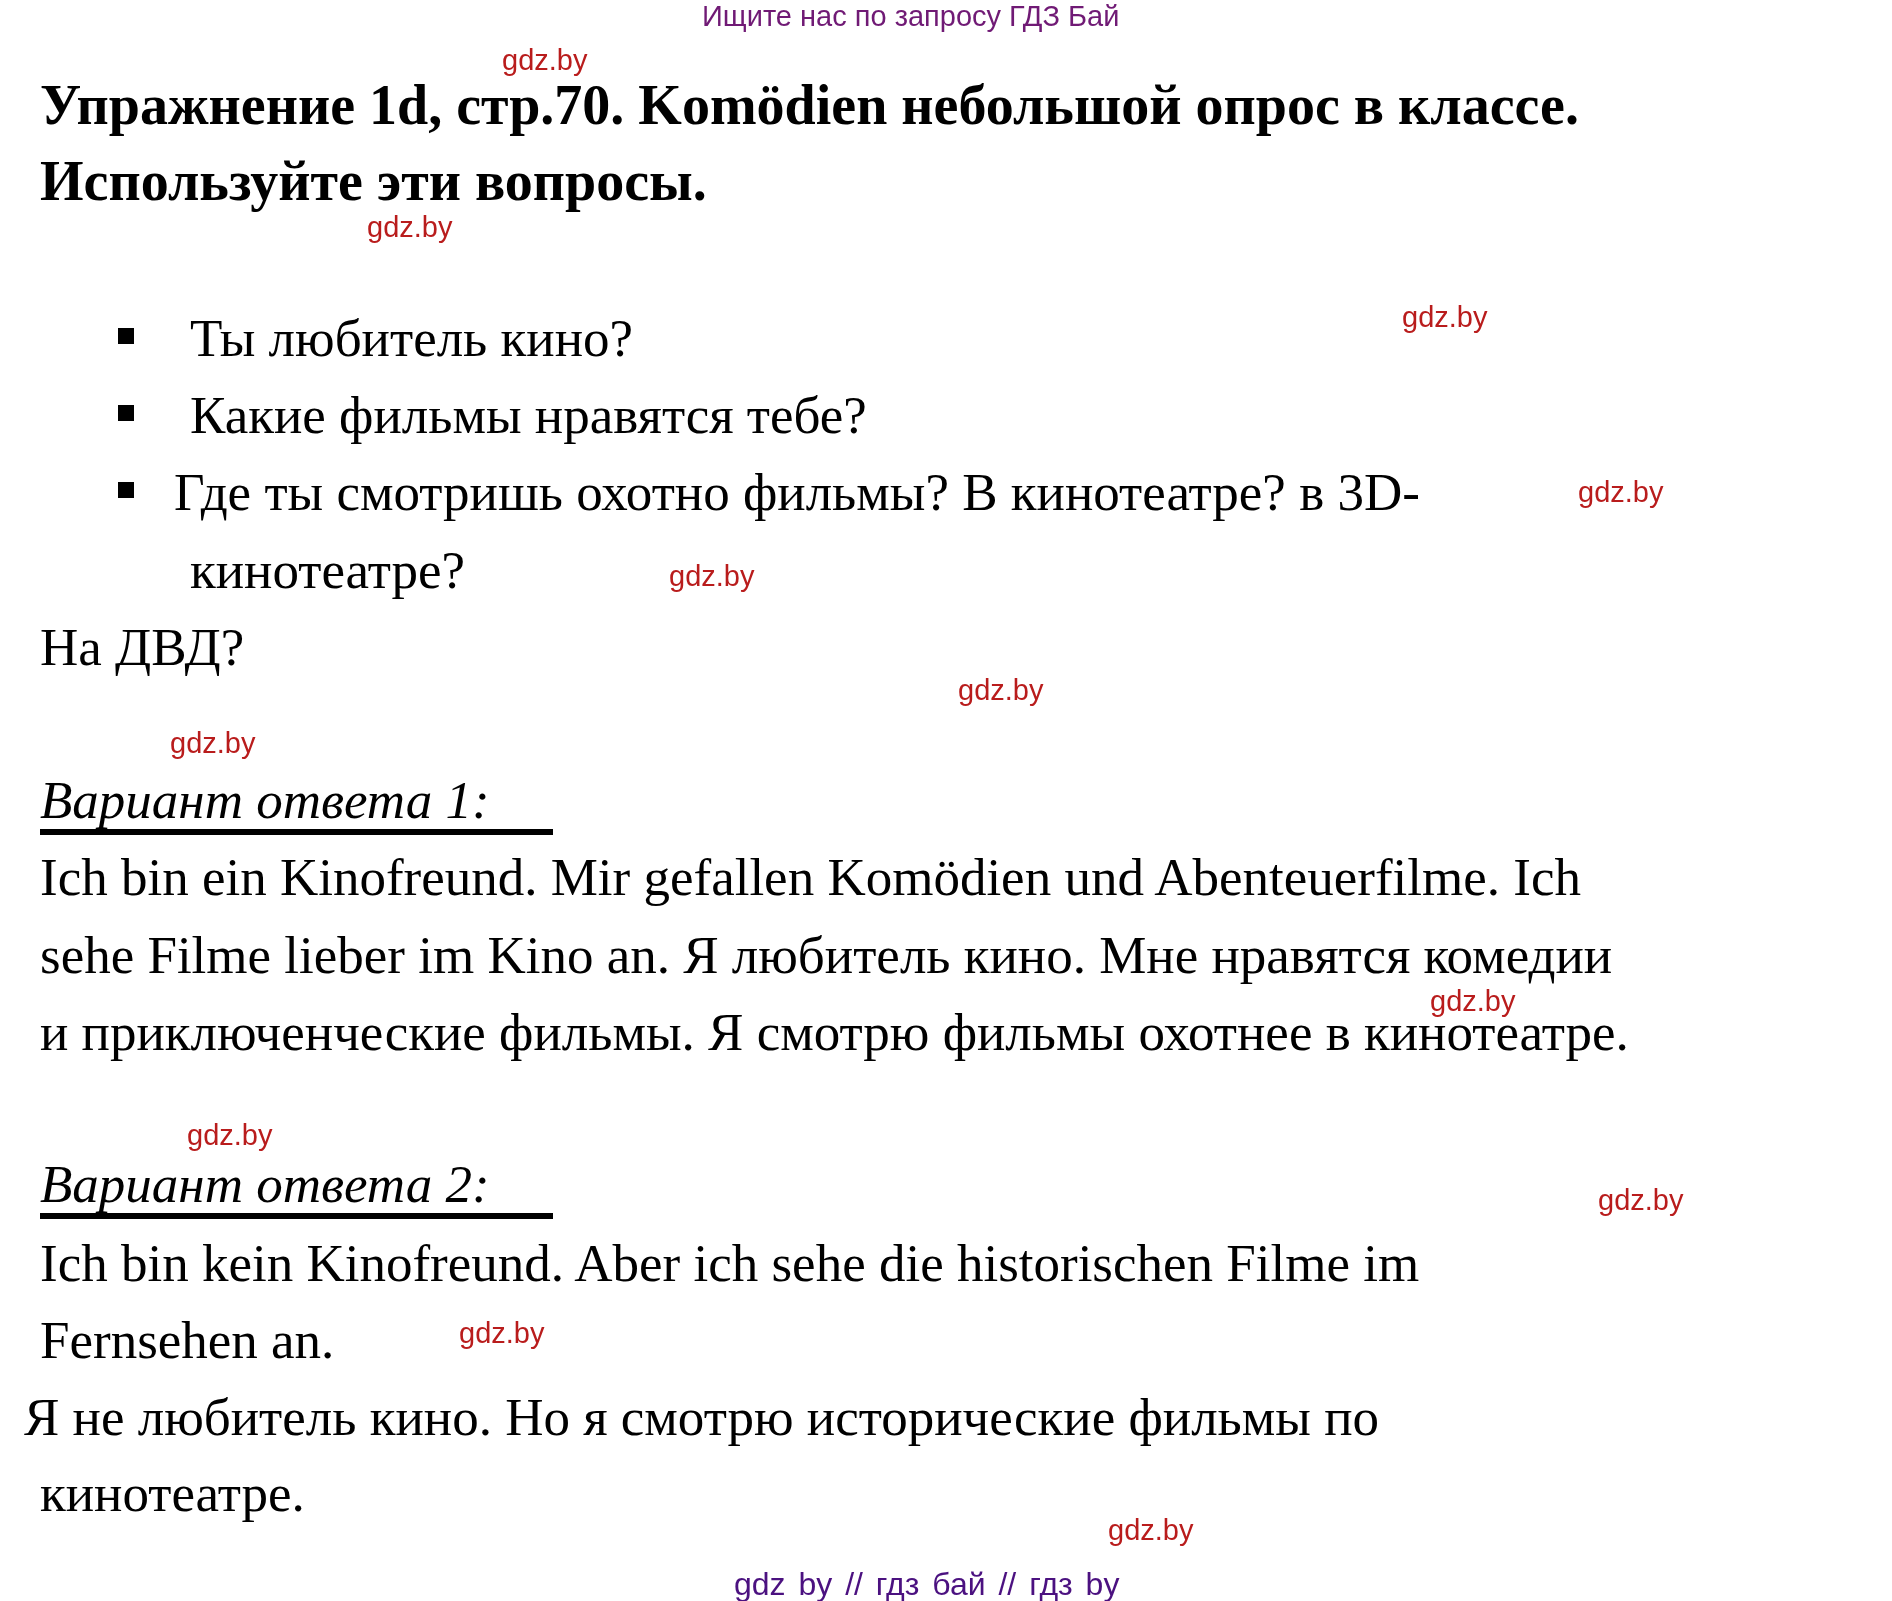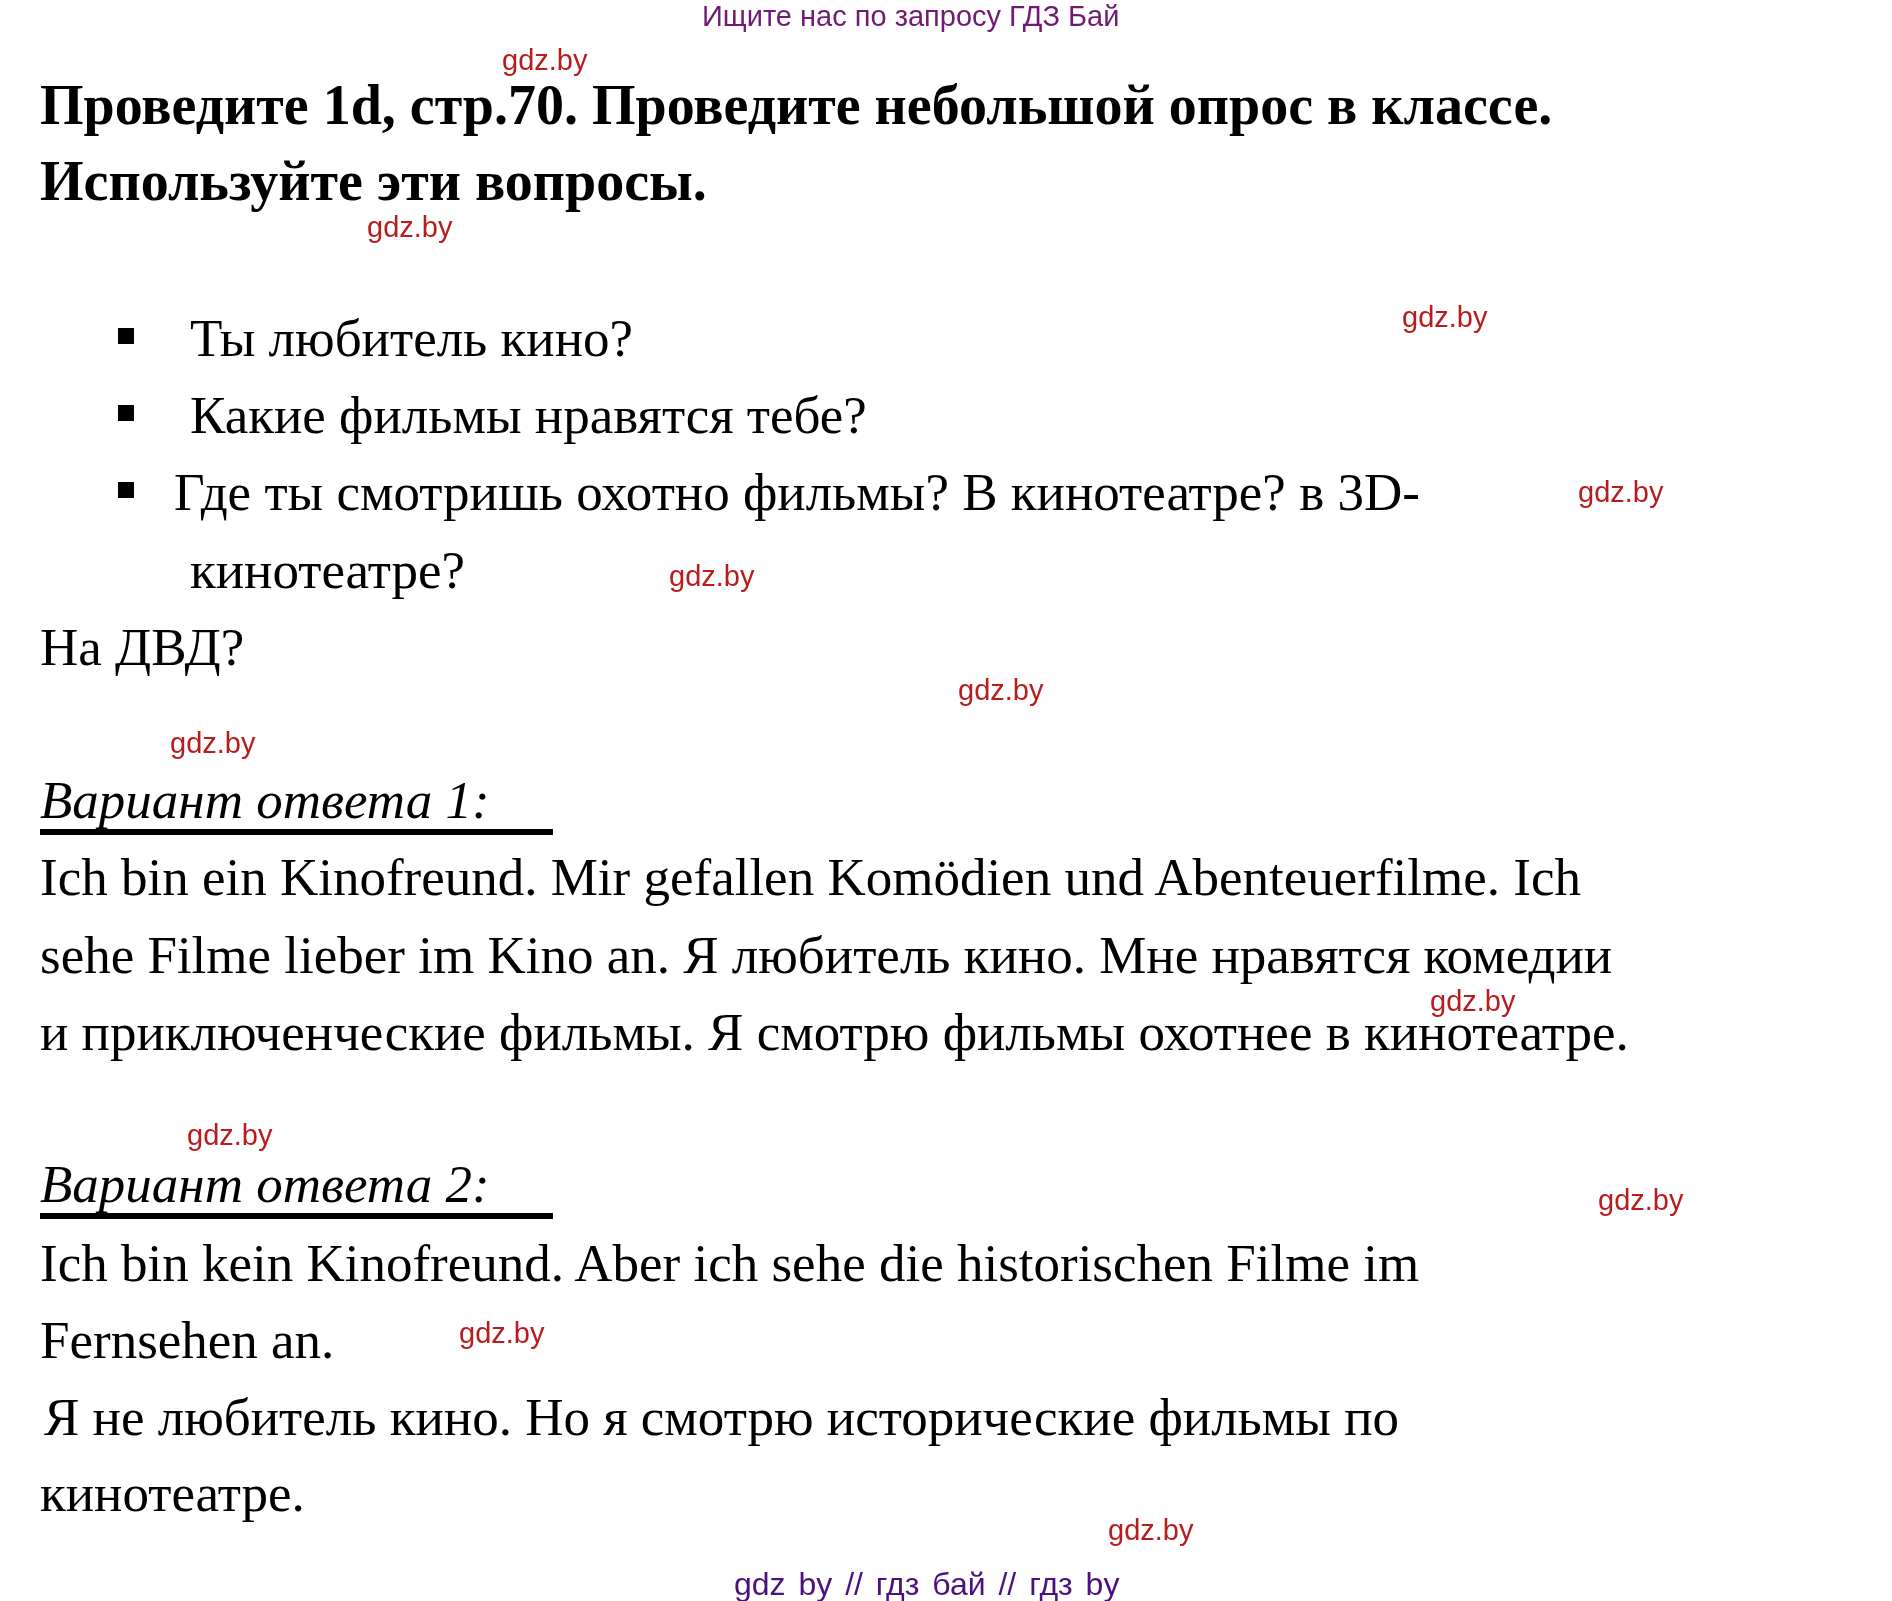--- a/index.html
+++ b/index.html
@@ -15,21 +15,21 @@
   .heading { font-size:53px; font-weight:normal; font-style:italic; line-height:1; }
   .heading-underline { height:6px; background:#000; }
   .wm { font-size:29px; color:#b91c1c; line-height:1; }
   .footer { font-size:32px; color:#4b1180; line-height:1; word-spacing:4px; }
 </style>
 </head>
 <body>
 
 <div class="abs sans top-banner" style="left:702px; top:2px;">Ищите нас по запросу ГДЗ Бай</div>
 
-<div class="abs serif title" style="left:40px; top:77px;">Проведите 1d, стр.70.   Проведите небольшой опрос в классе.</div>
+<div class="abs serif title" style="left:40px; top:77px;">Упражнение 1d, стр.70.   Komödien небольшой опрос в классе.</div>
 <div class="abs serif title" style="left:40px; top:153px;">Используйте эти вопросы.</div>
 
 <div class="abs bullet" style="left:118px; top:328px;"></div>
 <div class="abs serif q" style="left:190px; top:312px;">Ты любитель кино?</div>
 
 <div class="abs bullet" style="left:118px; top:405px;"></div>
 <div class="abs serif q" style="left:190px; top:389px;">Какие фильмы нравятся тебе?</div>
 
 <div class="abs bullet" style="left:118px; top:482px;"></div>
 <div class="abs serif q" style="left:174px; top:466px;">Где ты смотришь охотно фильмы? В кинотеатре? в 3D-</div>
@@ -40,21 +40,21 @@
 <div class="abs serif heading" style="left:40px; top:774px;">Вариант ответа 1:</div>
 <div class="abs heading-underline" style="left:40px; top:829px; width:513px;"></div>
 <div class="abs serif body-text" style="left:40px; top:851px;">Ich bin ein Kinofreund. Mir gefallen Komödien und Abenteuerfilme. Ich</div>
 <div class="abs serif body-text" style="left:40px; top:929px;">sehe Filme lieber im Kino an. Я любитель кино. Мне нравятся комедии</div>
 <div class="abs serif body-text" style="left:40px; top:1006px;">и приключенческие фильмы. Я смотрю фильмы охотнее в кинотеатре.</div>
 
 <div class="abs serif heading" style="left:40px; top:1158px;">Вариант ответа 2:</div>
 <div class="abs heading-underline" style="left:40px; top:1213px; width:513px;"></div>
 <div class="abs serif body-text" style="left:40px; top:1237px;">Ich bin kein Kinofreund. Aber ich sehe die historischen Filme im</div>
 <div class="abs serif body-text" style="left:40px; top:1314px;">Fernsehen an.</div>
-<div class="abs serif body-text" style="left:44px; top:1391px;">Я не любитель кино. Но я смотрю исторические фильмы по</div>
+<div class="abs serif body-text" style="left:24px; top:1391px;">Я не любитель кино. Но я смотрю исторические фильмы по</div>
 <div class="abs serif body-text" style="left:40px; top:1467px;">кинотеатре.</div>
 
 <div class="abs sans wm" style="left:502px; top:46px;">gdz.by</div>
 <div class="abs sans wm" style="left:367px; top:213px;">gdz.by</div>
 <div class="abs sans wm" style="left:1402px; top:303px;">gdz.by</div>
 <div class="abs sans wm" style="left:1578px; top:478px;">gdz.by</div>
 <div class="abs sans wm" style="left:669px; top:562px;">gdz.by</div>
 <div class="abs sans wm" style="left:958px; top:676px;">gdz.by</div>
 <div class="abs sans wm" style="left:170px; top:729px;">gdz.by</div>
 <div class="abs sans wm" style="left:1430px; top:987px;">gdz.by</div>

